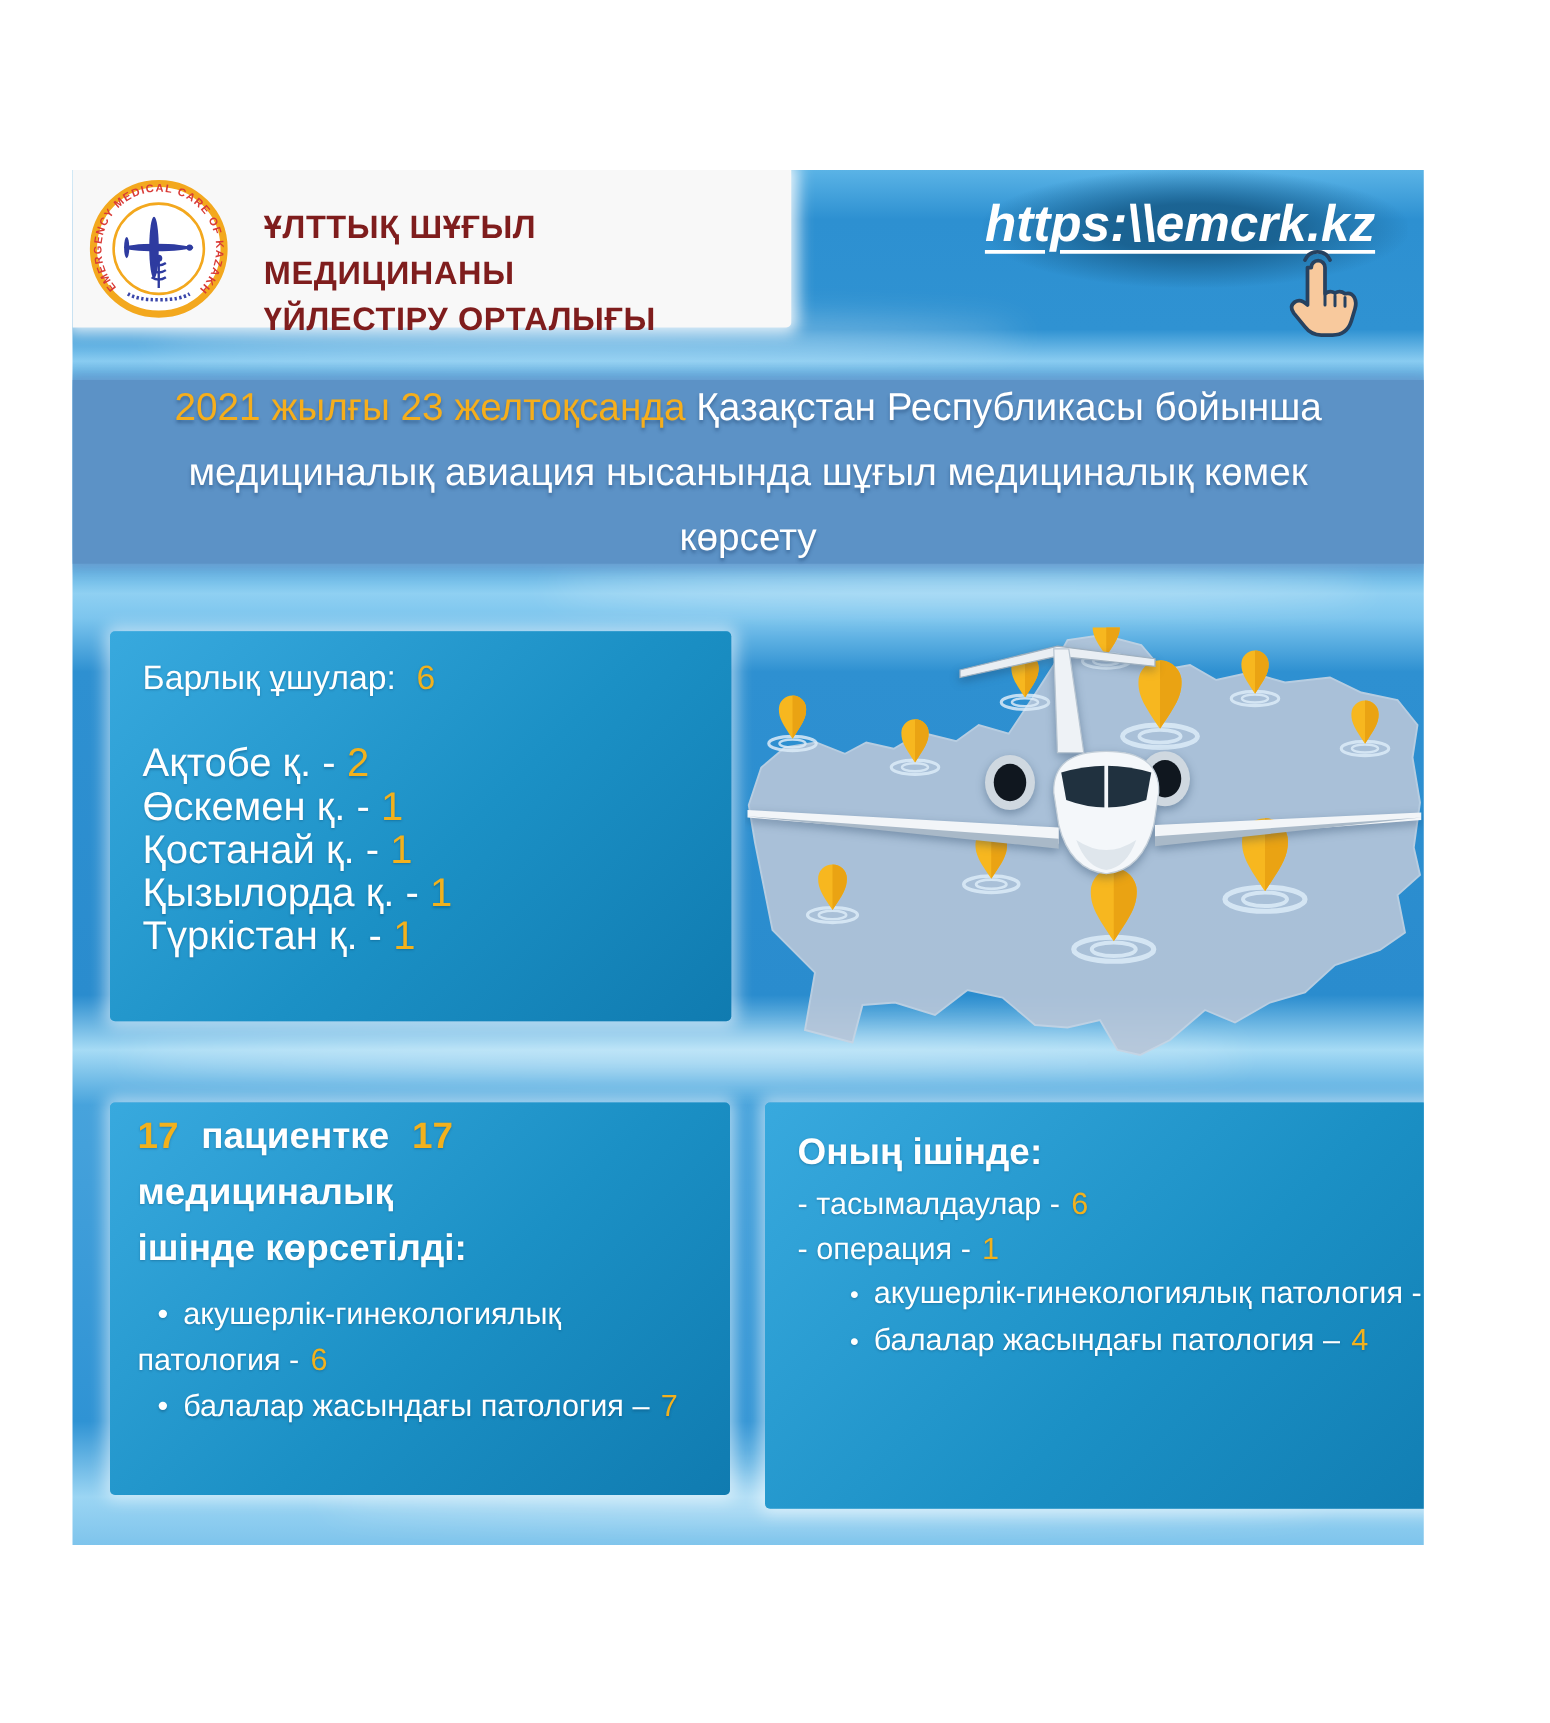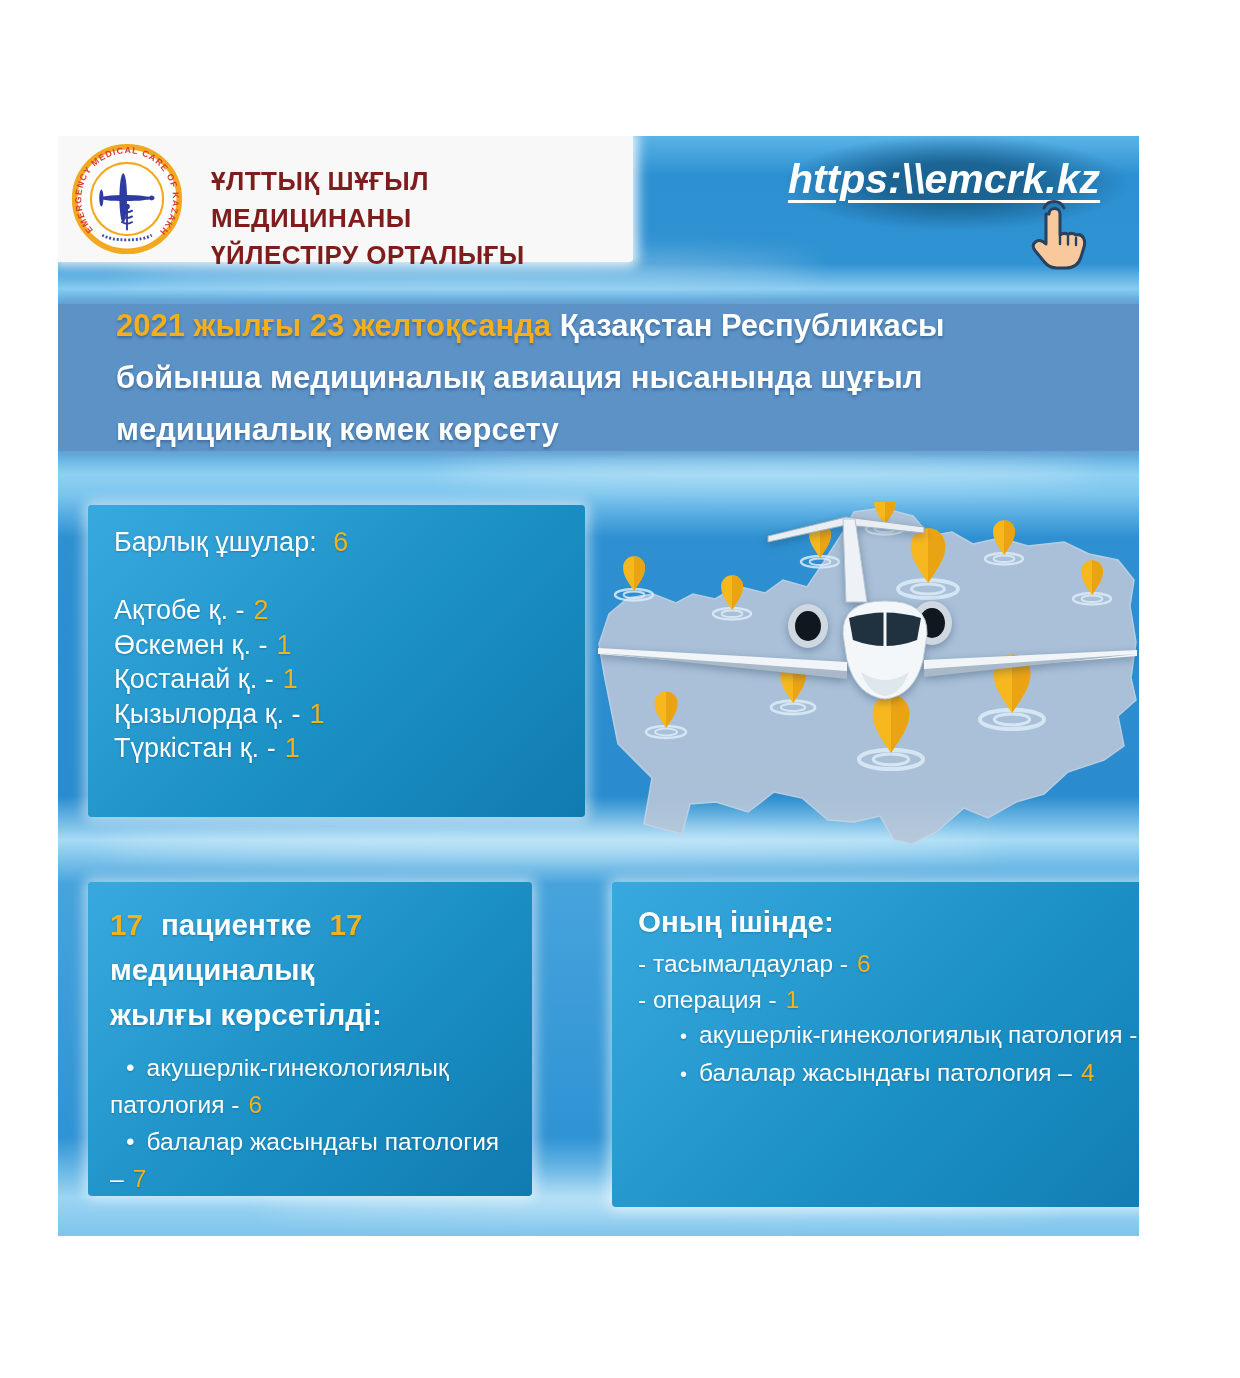--- a/index.html
+++ b/index.html
@@ -26,35 +26,35 @@
   .url-link{position:absolute;left:700px;top:20px;width:372px;text-align:center;
       font-size:41px;font-style:italic;font-weight:600;color:#ffffff;
       text-decoration:underline;text-decoration-thickness:3px;text-underline-offset:7px;
       cursor:pointer;}
   .hand-svg{position:absolute;left:962px;top:62px;width:70px;height:78px;}
 
   
   .banner{position:absolute;left:0;top:168px;width:1081px;height:147px;background:#5c92c6;
       box-shadow:0 0 9px 3px rgba(110,155,205,.9);
       display:flex;align-items:center;justify-content:center;}
-  .banner-text{max-width:965px;font-size:31px;font-weight:bold;color:#ffffff;
+  .banner-text{max-width:965px;text-align:center;font-size:31px;font-weight:normal;color:#ffffff;
       line-height:52px;text-shadow:0 2px 3px rgba(25,60,105,.45);}
   .hl{color:#f5ae1c;}
 
   
   .stat-box{position:absolute;border-radius:4px;
       background:linear-gradient(135deg,#38a9de 0%,#1b90c5 55%,#107bb0 100%);
       box-shadow:0 0 13px 4px rgba(255,255,255,.55);
       color:#ffffff;text-shadow:0 1px 2px rgba(0,45,80,.3);}
   .flights-box{left:30px;top:369px;width:497px;height:312px;padding:22px 26px;box-sizing:border-box;}
   .flights-header{font-size:27px;}
   .num{color:#f2b11d;margin-left:9px;}
-  .flights-list{margin-top:35px;font-size:27px;line-height:34.5px;}
-
-  .patients-box{left:30px;top:746px;width:444px;height:314px;padding:20px 22px;box-sizing:border-box;}
+  .flights-list{margin-top:35px;font-size:32px;line-height:34.5px;}
+
+  .patients-box{left:30px;top:746px;width:496px;height:314px;padding:4px 22px;box-sizing:border-box;}
   .patients-title{font-size:29.5px;font-weight:bold;line-height:45px;}
   .patients-title .num{margin:0 10px;}
   .bullet-list{margin-top:12px;font-size:24.5px;line-height:37px;}
   .bullet-list .row::before{content:"•";margin:0 12px 0 16px;}
 
   .details-box{left:554px;top:746px;width:592px;height:325px;padding:20px 26px;box-sizing:border-box;}
   .details-title{font-size:29.5px;font-weight:bold;line-height:40px;}
   .details-lines{font-size:24.5px;line-height:35.5px;margin-top:4px;}
   .sub-list .row::before{content:"•";font-size:20px;margin:0 12px 0 42px;}
 
@@ -182,21 +182,21 @@
         </g>
       </svg>
     </div>
 
     <div class="stat-box patients-box">
       <div class="patients-title">
         <span class="num" style="margin-left:0">17</span>
         <span>пациентке</span>
         <span class="num">17</span>
         <span>медициналық</span><br>
-        <span>жылғы көрсетілді:</span>
+        <span>ішінде көрсетілді:</span>
       </div>
       <div class="bullet-list">
         <div class="row"><span>акушерлік-гинекологиялық патология -</span><span class="num">6</span></div>
         <div class="row"><span>балалар жасындағы патология –</span><span class="num">7</span></div>
       </div>
     </div>
 
     <div class="stat-box details-box">
       <div class="details-title">Оның ішінде:</div>
       <div class="details-lines">

